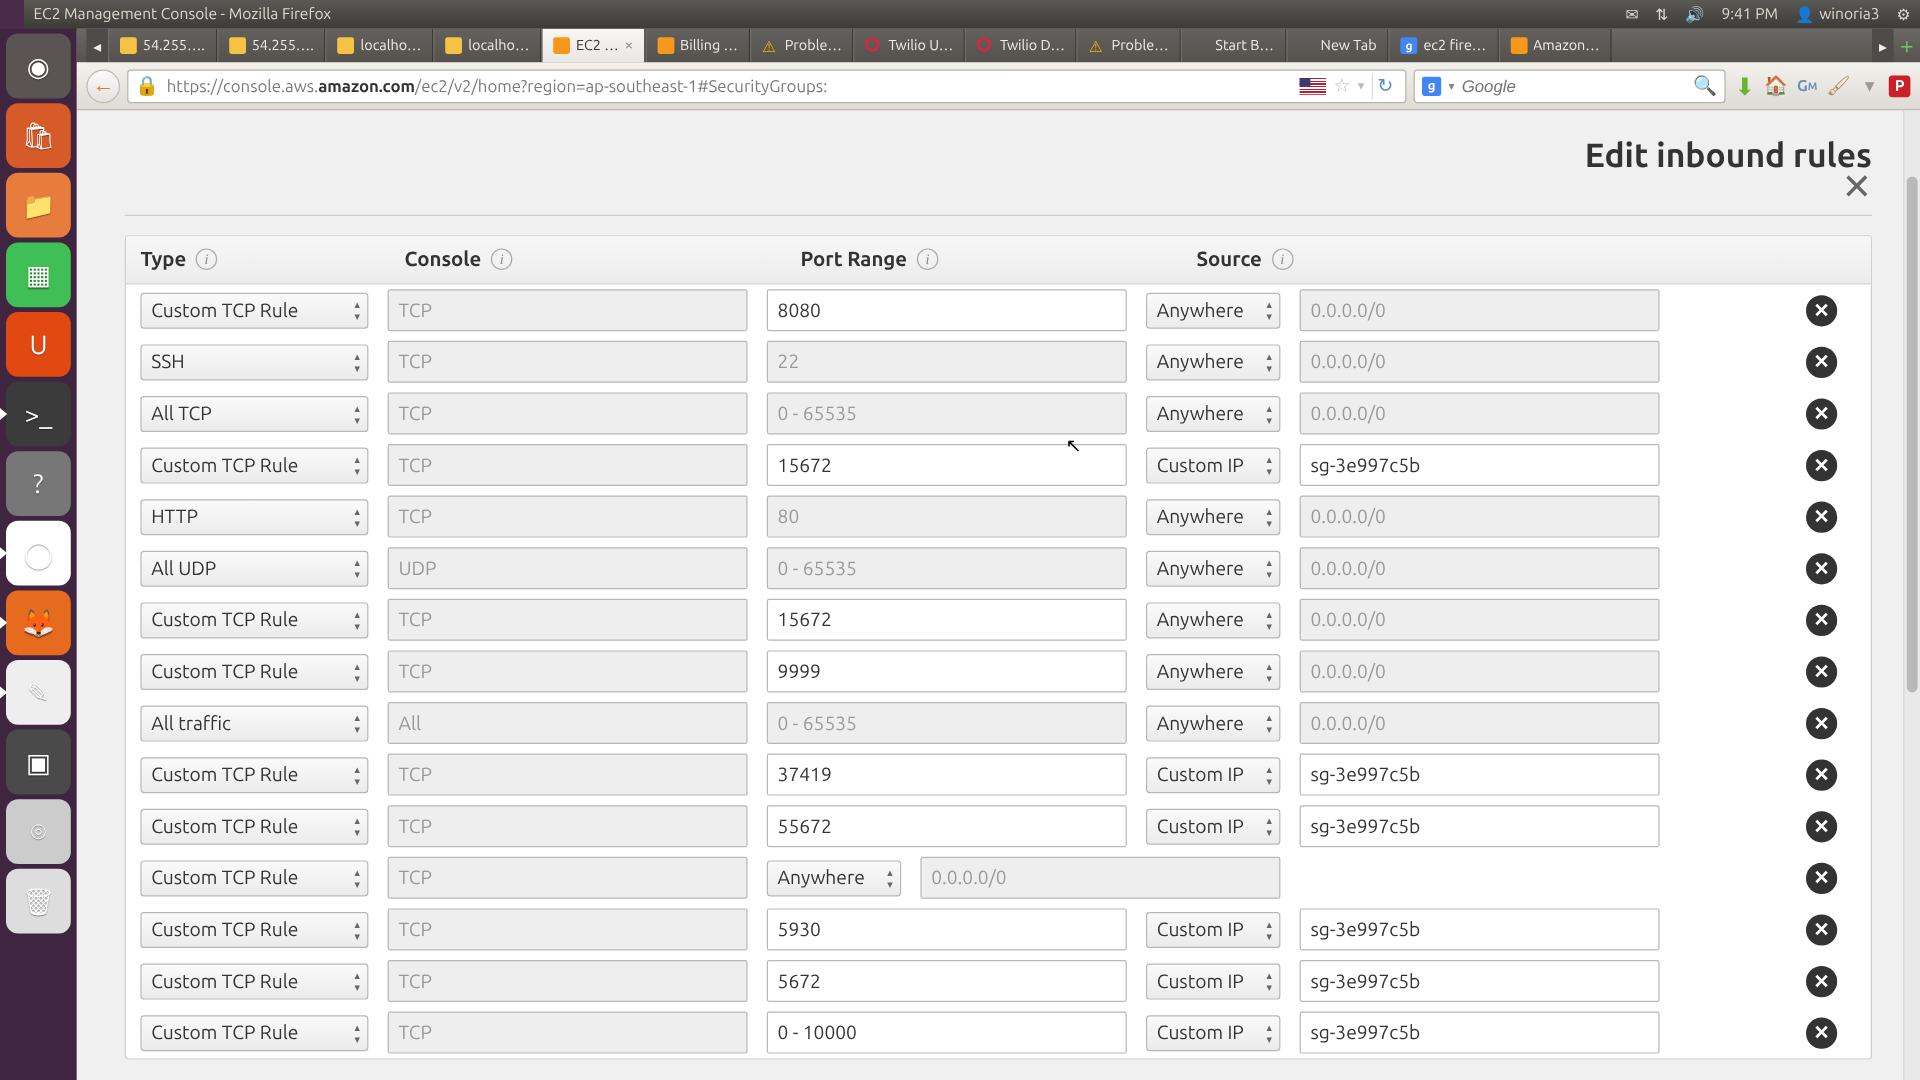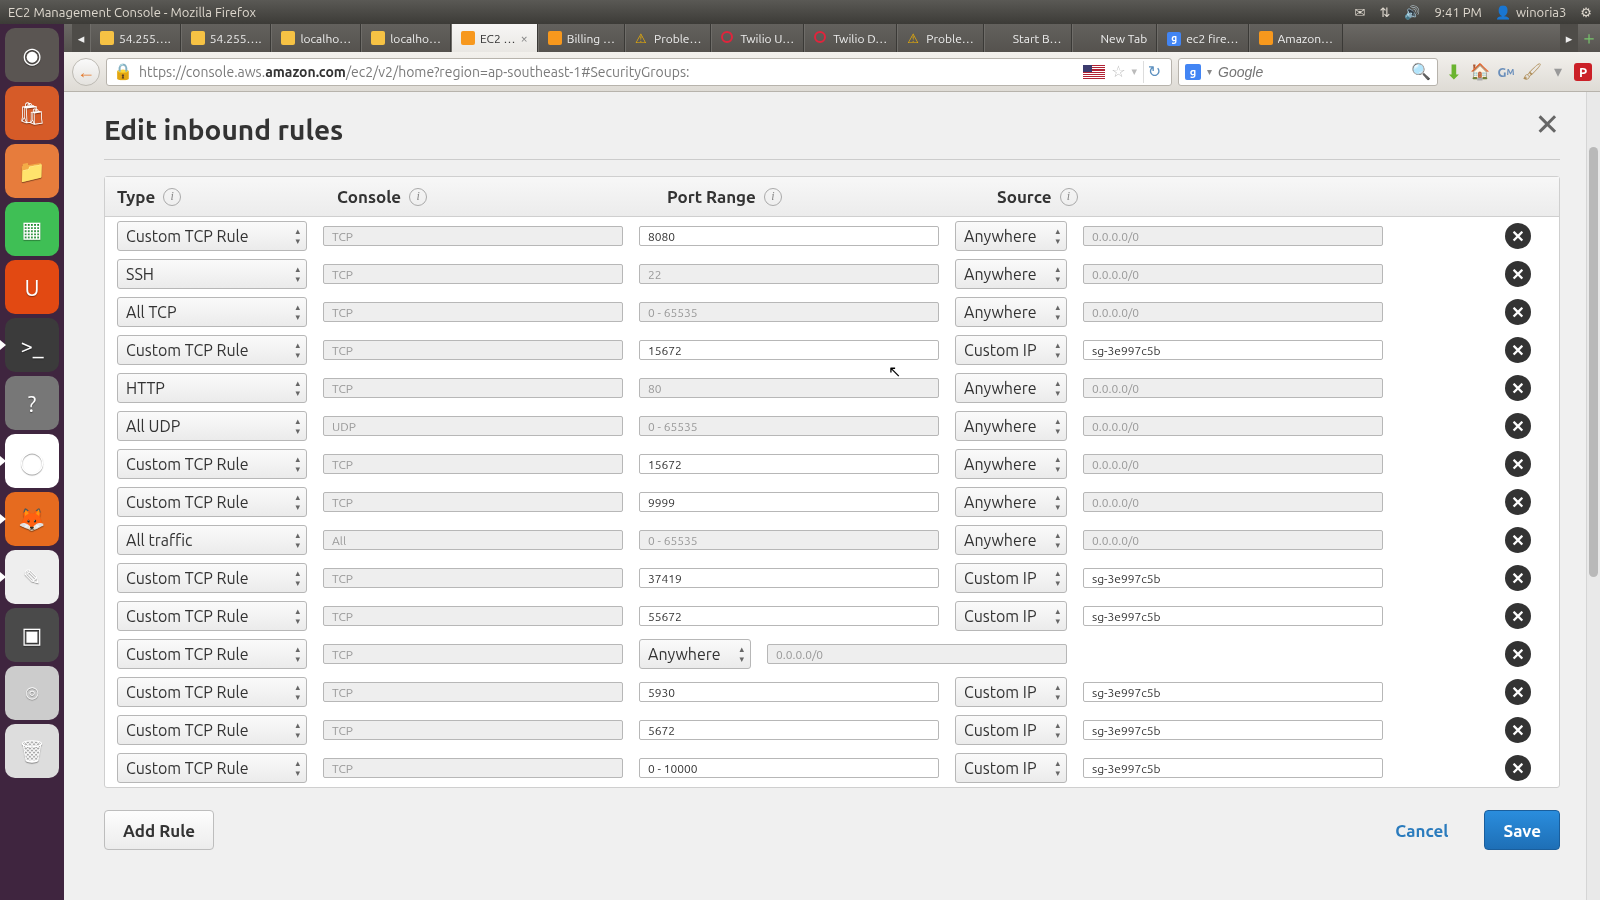--- a/index.html
+++ b/index.html
@@ -1,20 +1,20 @@
 <!DOCTYPE html>
 <html><head>
 <meta charset="utf-8">
 <style>
   * { box-sizing: border-box; margin: 0; padding: 0; }
   html, body { width: 1600px; height: 900px; overflow: hidden; font-family: "Ubuntu", "Liberation Sans", Arial, sans-serif; }
   body { background: #4a2b4a; }
 
   
-  .topbar { height: 24px; background: linear-gradient(#5a5955,#3c3b37); color: #dfd9cf; display:flex; align-items:center; font-size:13px; padding:0 8px; }
+  .topbar { height: 24px; background: linear-gradient(#5a5955,#3c3b37); color: #dfd9cf; display:flex; align-items:center; font-size:13px; padding:0 8px;margin-left:20px; }
   .topbar .title { flex: 0 0 auto; }
   .topbar .spacer { flex: 1; }
   .topbar .ind { margin-left: 14px; display:inline-flex; align-items:center; gap:4px; }
 
   
   .launcher { position:absolute; left:0; top:24px; width:64px; bottom:0; background:rgba(30,20,30,0.25); padding-top:4px; display:flex; flex-direction:column; align-items:center; gap:4px; }
   .launcher .tile { width:54px; height:54px; border-radius:10px; display:flex; align-items:center; justify-content:center; position:relative; }
   .launcher .tile.active::before { content:""; position:absolute; left:-5px; top:50%; transform:translateY(-50%); width:0; height:0; border-top:5px solid transparent; border-bottom:5px solid transparent; border-left:6px solid #fff; }
 
   
@@ -41,40 +41,40 @@
   .urlbar .reload { width:22px; height:22px; border-left:1px solid #ddd; display:flex; align-items:center; justify-content:center; color:#5b8fbf;}
   .searchbar { width:260px; height:28px; background:#fff; border:1px solid #b7b3ac; border-radius:3px; display:flex; align-items:center; padding:0 6px; gap:6px; }
   .searchbar input { border:0; outline:0; flex:1; font-size:14px; font-style:italic; color:#888; background:transparent; }
   .tool-icn { width:20px; height:20px; display:flex; align-items:center; justify-content:center; }
 
   
   .aws { flex:1; background:#f0f0f0; overflow:hidden; position:relative; }
   .aws-scroll { position:absolute; right:0; top:0; bottom:0; width:14px; background:#e9e9e9; border-left:1px solid #d5d5d5; }
   .aws-scroll .thumb { position:absolute; left:2px; right:2px; top:55px; height:430px; background:#b9b9b9; border-radius:5px; }
 
-  .modal-header { padding:22px 40px 14px 40px; display:flex; align-items:flex-start; }
+  .modal-header { padding:22px 40px 14px 40px; display:flex; align-items:flex-end;flex-direction:column; }
   .modal-header h1 { font-size:28px; font-weight:700; color:#333; flex:1; }
   .modal-header .close-x { font-size:30px; color:#666; cursor:pointer; font-weight:300; line-height:20px; }
   .modal-divider { height:1px; background:#ccc; margin:0 40px; }
 
   .rules-wrapper { margin:16px 40px 0 40px; border:1px solid #cfcfcf; border-radius:3px; background:#fff; }
   .rules-thead { display:flex; background:linear-gradient(#f7f7f7,#ececec); border-bottom:1px solid #cfcfcf; }
-  .rules-thead .th { padding:10px 12px; font-size:17px; font-weight:700; color:#333; display:flex; align-items:center; gap:8px; }
+  .rules-thead .th { padding:10px 12px; font-size:17px; font-weight:700; color:#333; display:flex; gap:8px; }
   .col-type { width:220px; }
   .col-proto { width:330px; }
   .col-port { width:330px; }
   .col-source { width:440px; }
   .col-del { width:50px; }
   .info-i { width:18px; height:18px; border:1px solid #aaa; border-radius:50%; display:inline-flex; align-items:center; justify-content:center; font-size:12px; font-family:Georgia,serif; font-style:italic; color:#888; font-weight:400; }
 
   .rule-row { display:flex; align-items:center; padding:4px 12px 4px 12px; }
   .sel { height:30px; background:linear-gradient(#fafafa,#ebebeb); border:1px solid #b7b7b7; border-radius:3px; display:flex; align-items:center; padding:12px 8px; font-size:16px; color:#333; position:relative; cursor:pointer; }
   .sel .caret { position:absolute; right:6px; top:4px; font-size:9px; color:#666; line-height:10px; }
   .sel .caret2 { position:absolute; right:6px; bottom:4px; font-size:9px; color:#666; line-height:10px; }
-  .inp { height:20px; border:1px solid #b7b7b7; border-radius:2px; padding:0 8px; font-size:12px; color:#333; background:#fff; }
+  .inp { height:35px; border:1px solid #b7b7b7; border-radius:2px; padding:0 8px; font-size:16px; color:#333; background:#fff; }
   .inp.disabled { background:#eee; color:#999; }
   .rule-row .t-type { width:190px; }
   .rule-row .t-proto { width:300px; }
   .rule-row .t-port { width:300px; }
   .rule-row .t-src-sel { width:112px; }
   .rule-row .t-src-val { width:300px; }
   .rule-row > div { margin-right:16px; }
   .del-btn { width:26px; height:26px; border-radius:50%; background:#333; color:#fff; display:flex; align-items:center; justify-content:center; font-size:16px; font-weight:700; cursor:pointer; margin-left:auto; }
 
   .modal-footer { margin:22px 40px 0 40px; display:flex; }

